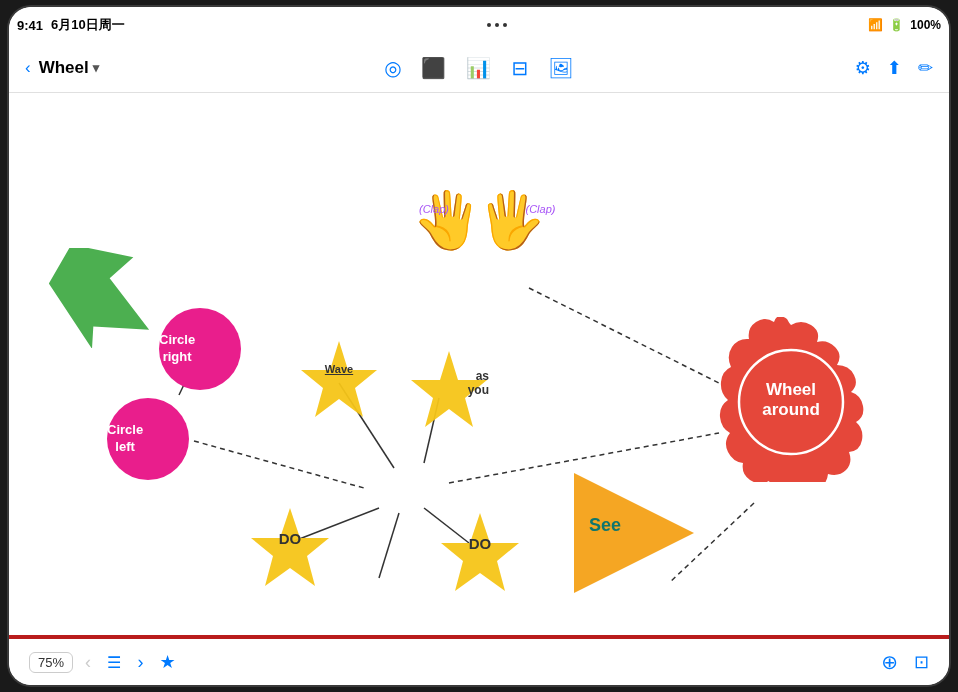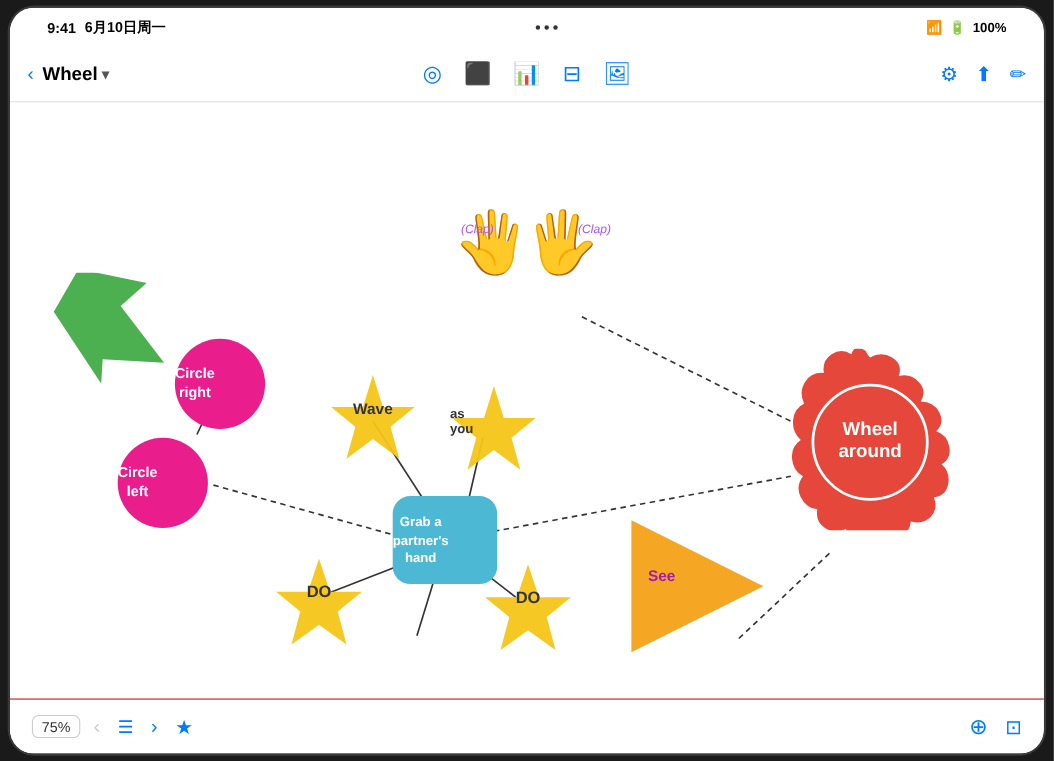--- a/index.html
+++ b/index.html
@@ -31,21 +31,21 @@
     }
     
     .status-bar {
       position: absolute;
       top: 0; left: 0; right: 0;
       height: 36px;
       background: white;
       display: flex;
       align-items: center;
       justify-content: space-between;
-      padding: 0 34px;
+      padding: 0 8px;
       font-size: 13px;
       font-weight: 600;
       z-index: 100;
     }
     .status-left { display: flex; gap: 8px; align-items: center; }
     .status-center { display: flex; gap: 4px; }
     .status-right { display: flex; gap: 6px; align-items: center; font-size: 12px; }
     .dot { width: 4px; height: 4px; background: #333; border-radius: 50%; }
     
     .toolbar {
@@ -104,21 +104,21 @@
       top: 86px; left: 0; right: 0; bottom: 50px;
       background: white;
       overflow: hidden;
     }
     
     .bottom-bar {
       position: absolute;
       bottom: 0; left: 0; right: 0;
       height: 50px;
       background: white;
-      border-top: 1px solid #b91c1c;
+      border-top: 4px solid #b91c1c;
       display: flex;
       align-items: center;
       padding: 0 20px;
       justify-content: space-between;
       z-index: 100;
     }
     .zoom-control {
       display: flex;
       align-items: center;
       gap: 8px;
@@ -290,54 +290,51 @@
         <div style="font-size:55px; transform:scaleX(-1); display:inline-block; color:#7B2D8B;">🖐</div>
         <div style="font-size:55px; display:inline-block; color:#7B2D8B; margin-left:-10px;">🖐</div>
         <div style="position:absolute; top:15px; left:5px; font-size:11px; color:#a855f7; font-style:italic;">(Clap)</div>
         <div style="position:absolute; top:15px; right:-10px; font-size:11px; color:#a855f7; font-style:italic;">(Clap)</div>
       </div>
 
       <div style="position:absolute; left:290px; top:248px;">
         <svg width="80" height="80">
           <polygon points="40,0 49,29 78,29 56,47 64,76 40,58 16,76 24,47 2,29 31,29" fill="#F5C518" opacity="0.95"></polygon>
         </svg>
-        <div style="position:absolute; top:22px; left:0; width:80px; text-align:center; font-size:14px; font-weight:700; color:#333;">Wave</div>
+        <div style="position:absolute; top:22px; left:0; width:80px; text-align:center; font-size:11px; font-weight:700; color:#333;text-decoration:underline;">Wave</div>
       </div>
 
       <div style="position:absolute; left:400px; top:258px;">
         <svg width="80" height="80">
           <polygon points="40,0 49,29 78,29 56,47 64,76 40,58 16,76 24,47 2,29 31,29" fill="#F5C518" opacity="0.95"></polygon>
         </svg>
-        <div style="position:absolute; top:18px; left:0; width:80px; text-align:left; font-size:12px; font-weight:700; color:#333;">as<br>you</div>
-      </div>
-
-      <div class="shape blue-rect" style="left:348px; top:358px; width:95px; height:80px;">
-        <span style="font-size:12px;">Grab a<br>partner's<br>hand</span>
-      </div>
+        <div style="position:absolute; top:18px; left:0; width:80px; text-align:right; font-size:12px; font-weight:700; color:#333;">as<br>you</div>
+      </div>
+
 
       <div style="position:absolute; left:240px; top:415px;">
         <svg width="82" height="82">
           <polygon points="41,0 51,30 80,30 58,48 66,78 41,60 16,78 24,48 2,30 31,30" fill="#F5C518" opacity="0.95"></polygon>
         </svg>
         <div style="position:absolute; top:22px; left:0; width:82px; text-align:center; font-size:15px; font-weight:700; color:#333;">DO</div>
       </div>
 
 
       <div style="position:absolute; left:430px; top:420px;">
         <svg width="82" height="82">
           <polygon points="41,0 51,30 80,30 58,48 66,78 41,60 16,78 24,48 2,30 31,30" fill="#F5C518" opacity="0.95"></polygon>
         </svg>
         <div style="position:absolute; top:22px; left:0; width:82px; text-align:center; font-size:15px; font-weight:700; color:#333;">DO</div>
       </div>
 
       <div style="position:absolute; left:555px; top:370px;">
         <svg width="130" height="130">
           <polygon points="10,10 130,70 10,130" fill="#F5A623"></polygon>
         </svg>
-        <div style="position:absolute; top:52px; left:25px; font-size:14px; font-weight:800; color:#a21caf;">See</div>
+        <div style="position:absolute; top:52px; left:25px; font-size:18px; font-weight:800; color:#0f766e;">See</div>
       </div>
 
 
       <div style="position:absolute; left:700px; top:224px;">
         <svg width="165" height="165" viewBox="0 0 165 165">
 
           <path d="M82,8 
             Q92,2 102,8 Q112,14 108,25 Q118,22 126,30 Q134,38 128,48 Q140,48 145,58 Q150,68 142,75 Q152,78 154,89 Q156,100 147,105 Q155,112 153,123 Q151,134 140,135 Q144,146 137,153 Q130,160 119,157 Q118,168 108,172 Q98,176 90,168 Q84,176 74,175 Q64,174 60,164 Q50,169 41,163 Q32,157 34,146 Q24,145 19,135 Q14,125 21,116 Q12,111 11,100 Q10,89 19,83 Q11,76 12,65 Q13,54 22,50 Q17,39 23,30 Q29,21 40,22 Q38,11 47,5 Q56,-1 65,5 Q68,-5 78,2 Q80,6 82,8Z" fill="#E5473A"></path>
 
           <circle cx="82" cy="85" r="52" fill="none" stroke="white" stroke-width="2.5"></circle>

